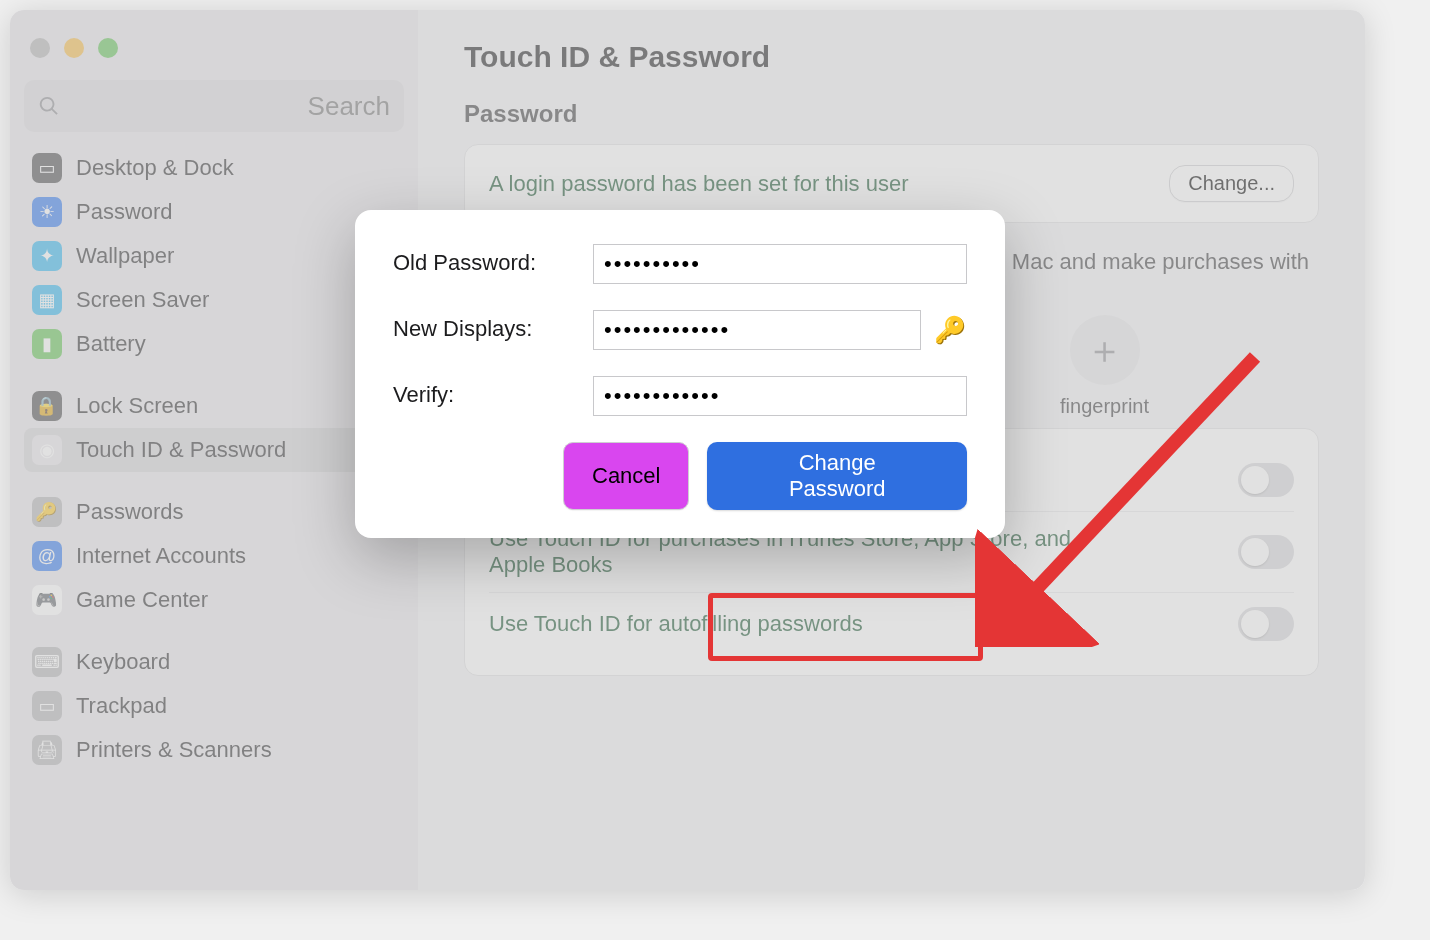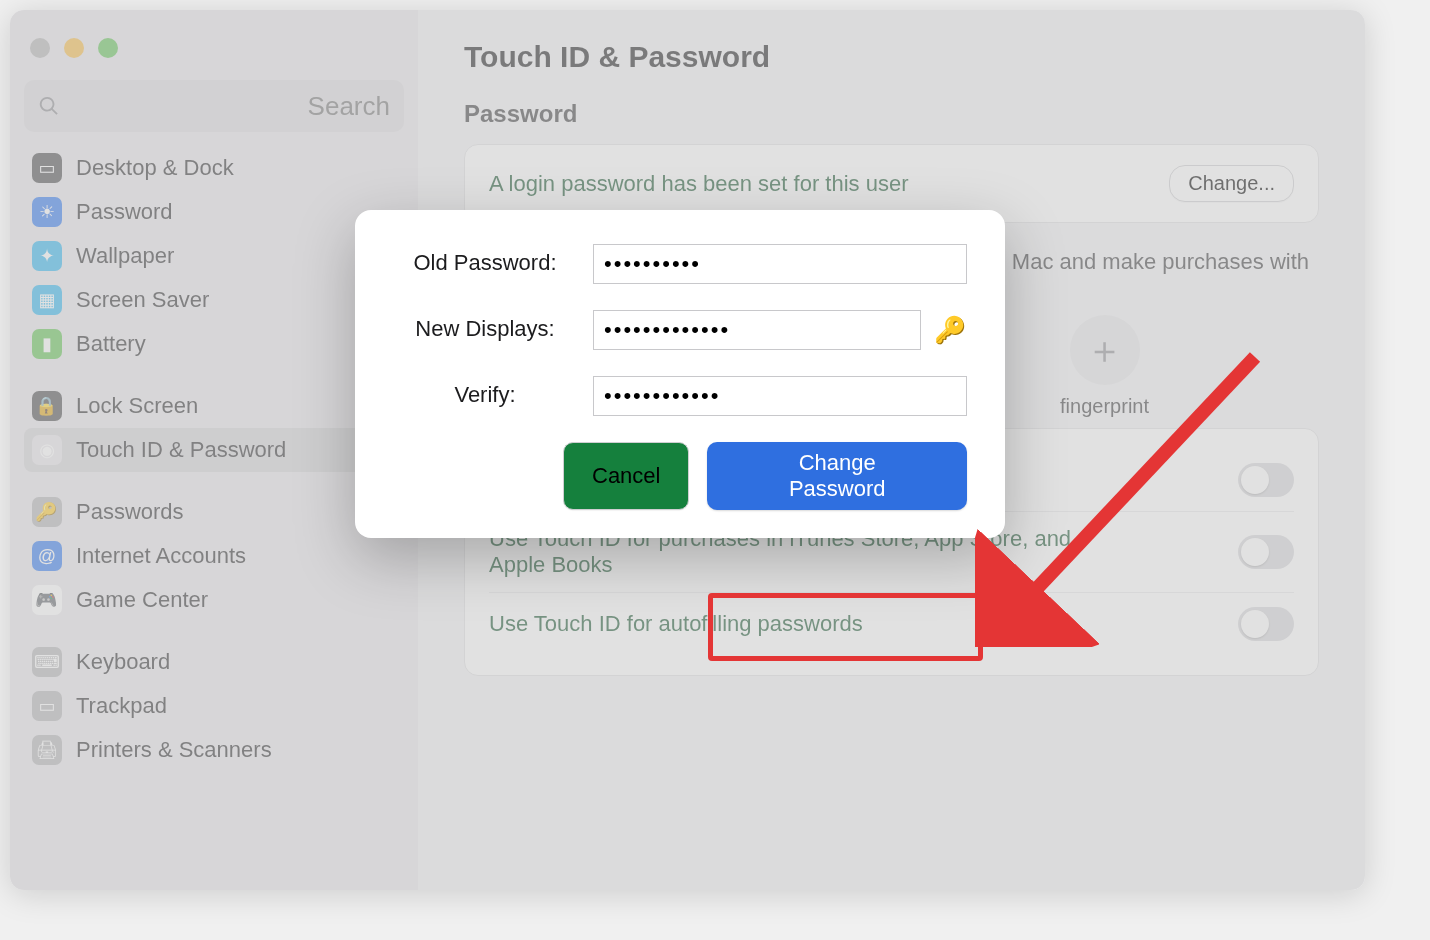--- a/index.html
+++ b/index.html
@@ -130,21 +130,21 @@
       left: 355px; top: 210px;
       width: 650px;
       background: #fff;
       border-radius: 16px;
       z-index: 10;
       padding: 34px 38px 28px 38px;
       box-shadow: 0 20px 60px rgba(0,0,0,0.25);
     }
     .form-row { display: flex; align-items: flex-start; margin-bottom: 26px; }
     .form-label {
-      width: 200px; text-align: center;
+      width: 200px; text-align: left;
       font-size: 22px; color: #1c1c1e;
       padding-right: 16px; padding-top: 6px;
     }
     .form-sublabel { font-size: 18px; color: #3a3a3c; }
     .form-input {
       flex: 1;
       height: 40px;
       border: 1px solid #c8c8cb;
       border-radius: 0;
       font-size: 22px;
@@ -158,21 +158,21 @@
     textarea.form-input {
       height: 72px;
       resize: none;
       letter-spacing: normal;
       outline: 4px solid #9cb8ec;
       border: 1px solid #7a9de0;
     }
     .modal-buttons { display: flex; justify-content: flex-end; gap: 18px; padding-left: 170px; }
     .btn-cancel {
       font-size: 22px; padding: 8px 28px;
-      border: 1px solid #cfcfd2; background: #15803d;
+      border: 1px solid #cfcfd2; background: #d946ef;
       border-radius: 10px;
       box-shadow: 0 1px 1px rgba(0,0,0,0.05);
     }
     .btn-primary {
       font-size: 22px; padding: 8px 44px;
       background: #2f6fe0; color: #fff;
       border: none; border-radius: 10px;
       box-shadow: 0 1px 2px rgba(0,0,0,0.15);
     }
     

